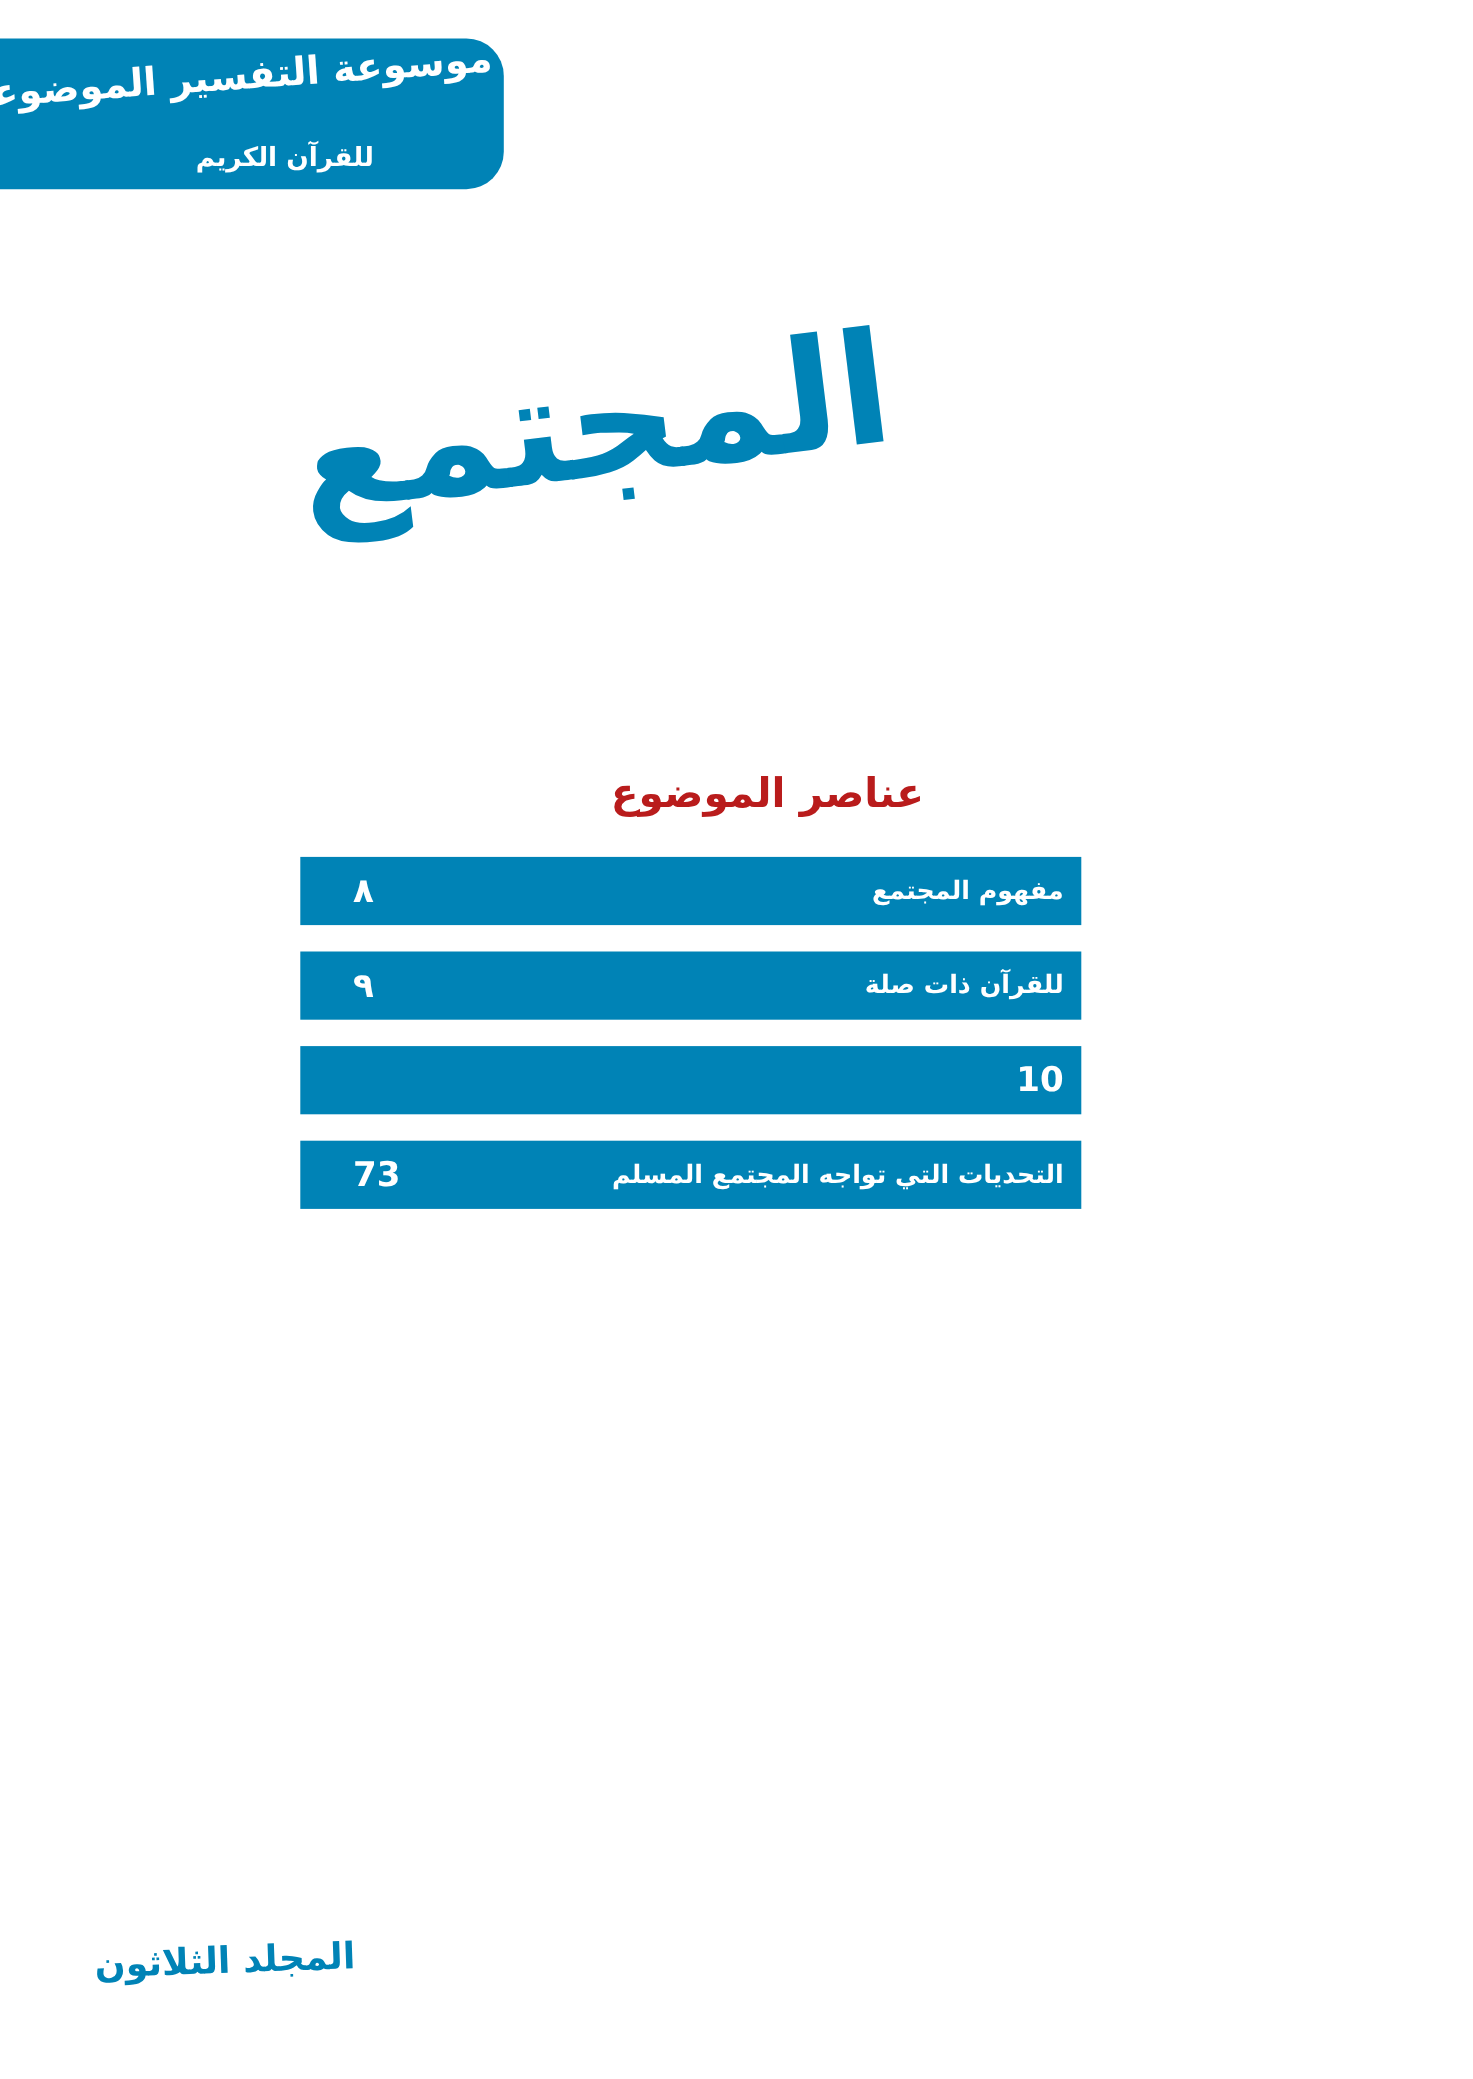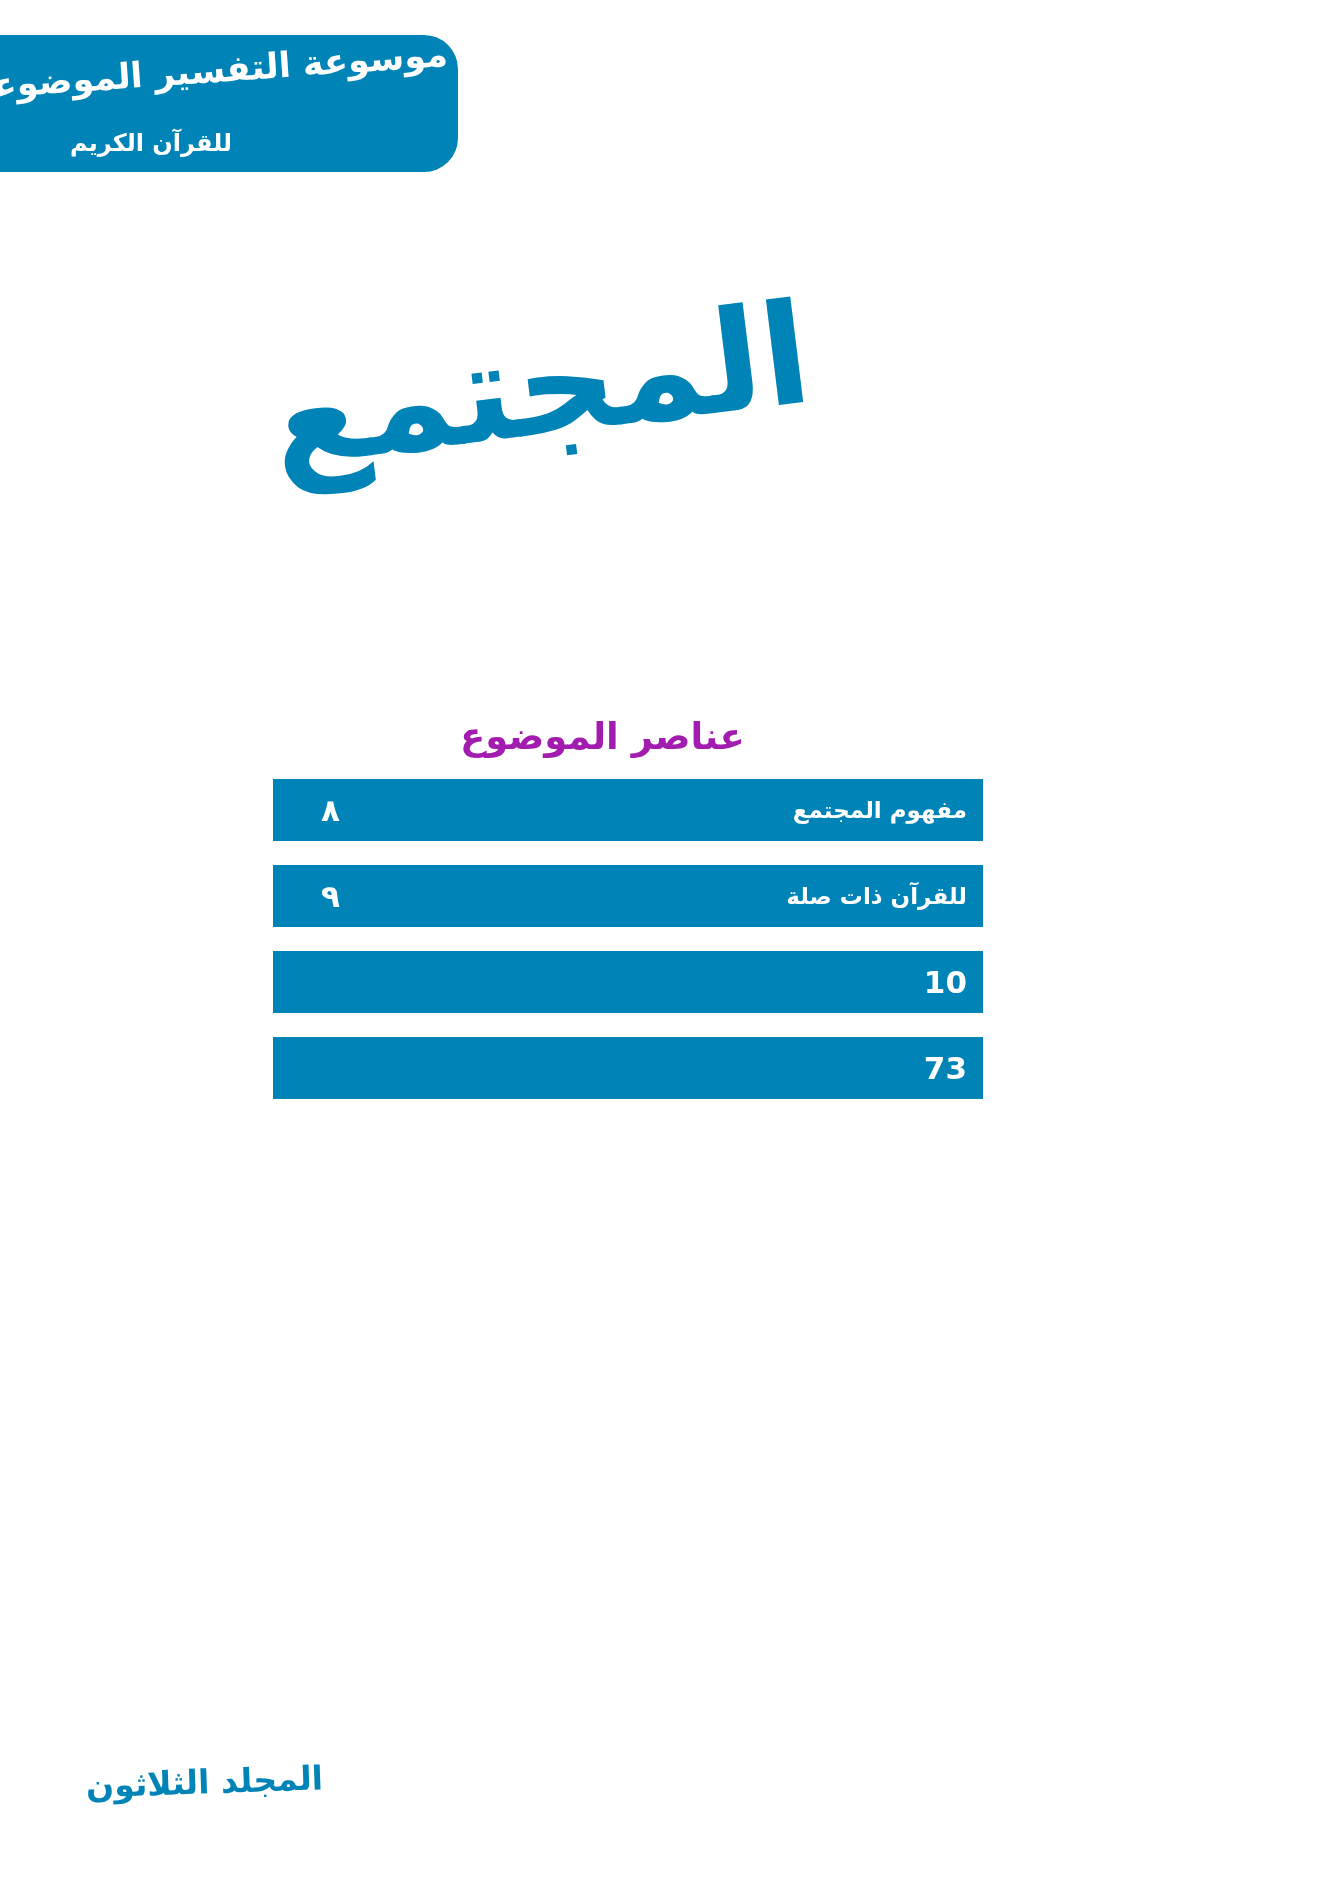--- a/index.html
+++ b/index.html
@@ -37,21 +37,21 @@
     font-weight: bold;
     direction: rtl;
     transform: rotate(-4deg);
     white-space: nowrap;
   }
   .banner-line2 {
     position: absolute;
     left: 70px;
     top: 94px;
     width: 270px;
-    text-align: left;
+    text-align: right;
     color: #ffffff;
     font-size: 24px;
     font-weight: bold;
     direction: rtl;
     white-space: nowrap;
   }
 
   
   .calligraphy {
     position: absolute;
@@ -67,24 +67,24 @@
     font-weight: bold;
     direction: rtl;
     transform: rotate(-7deg);
     white-space: nowrap;
   }
 
   
   .toc-heading {
     position: absolute;
     left: 460px;
-    top: 715px;
+    top: 700px;
     width: 380px;
-    text-align: left;
-    color: #a21caf;
+    text-align: right;
+    color: #b91c1c;
     font-size: 37px;
     font-weight: bold;
     direction: rtl;
     white-space: nowrap;
   }
 
   
   .toc {
     position: absolute;
     left: 273px;
@@ -151,19 +151,20 @@
       <span class="toc-page">٨</span>
     </div>
     <div class="toc-row">
       <span class="toc-label">للقرآن ذات صلة</span>
       <span class="toc-page">٩</span>
     </div>
     <div class="toc-row">
       <span class="toc-page">10</span>
     </div>
     <div class="toc-row">
+      <span class="toc-label">التحديات التي تواجه المجتمع المسلم</span>
       <span class="toc-page">73</span>
     </div>
   </div>
 
   <div class="volume">المجلد الثلاثون</div>
 
 </div>
 
 </body></html>

